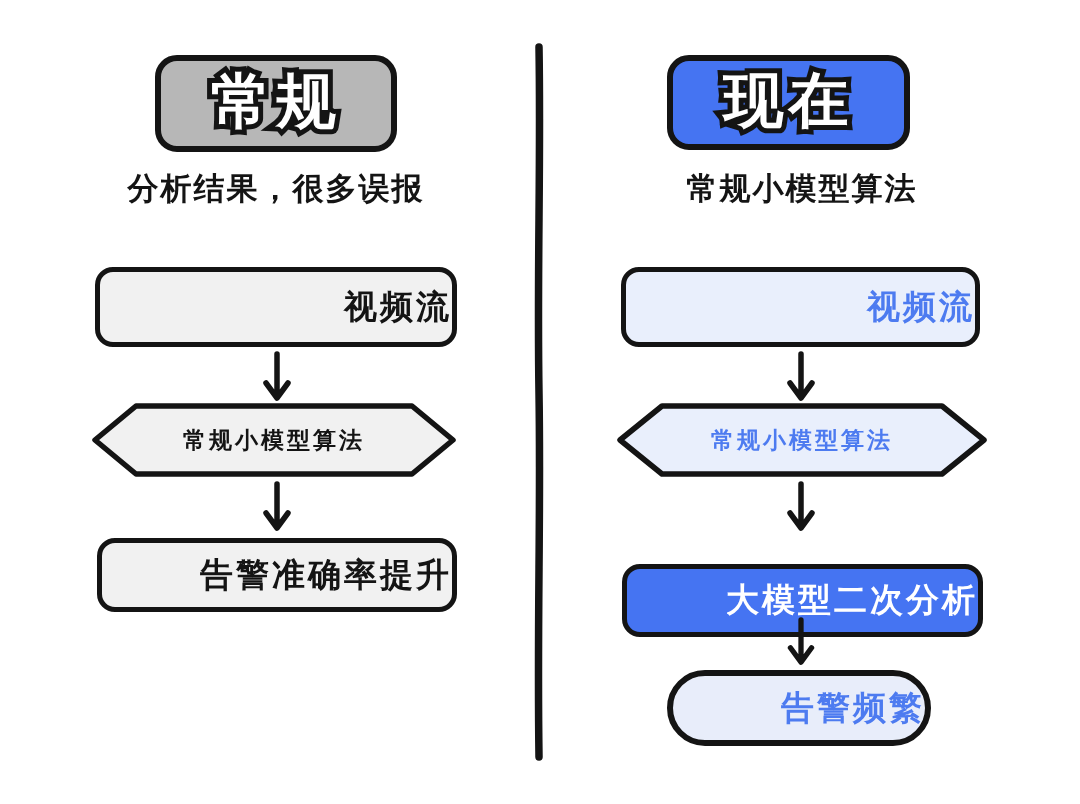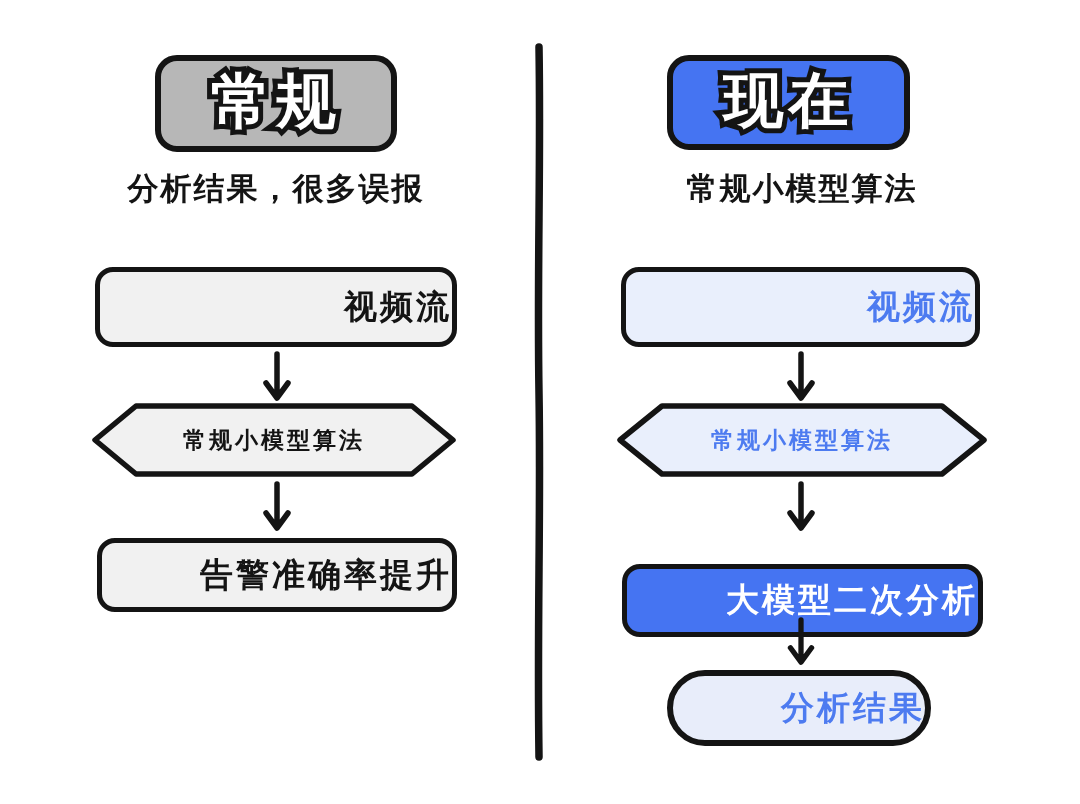--- a/index.html
+++ b/index.html
@@ -211,18 +211,18 @@
       <span>大模型二次分析</span>
     </div>
 
     <div class="arrow" style="left:786px; top:617px; height:50px;">
       <svg viewBox="0 0 30 52">
           <path d="M15,3 L15,44 M4,32 L15,47 L26,32"></path>
         </svg>
     </div>
 
     <div class="node pill" style="left:667px; top:670px; width:264px; height:76px;">
-      <span>分析结果</span>
+      <span>告警频繁</span>
     </div>
 
   </div>
 
 </div>
 
 </body></html>

